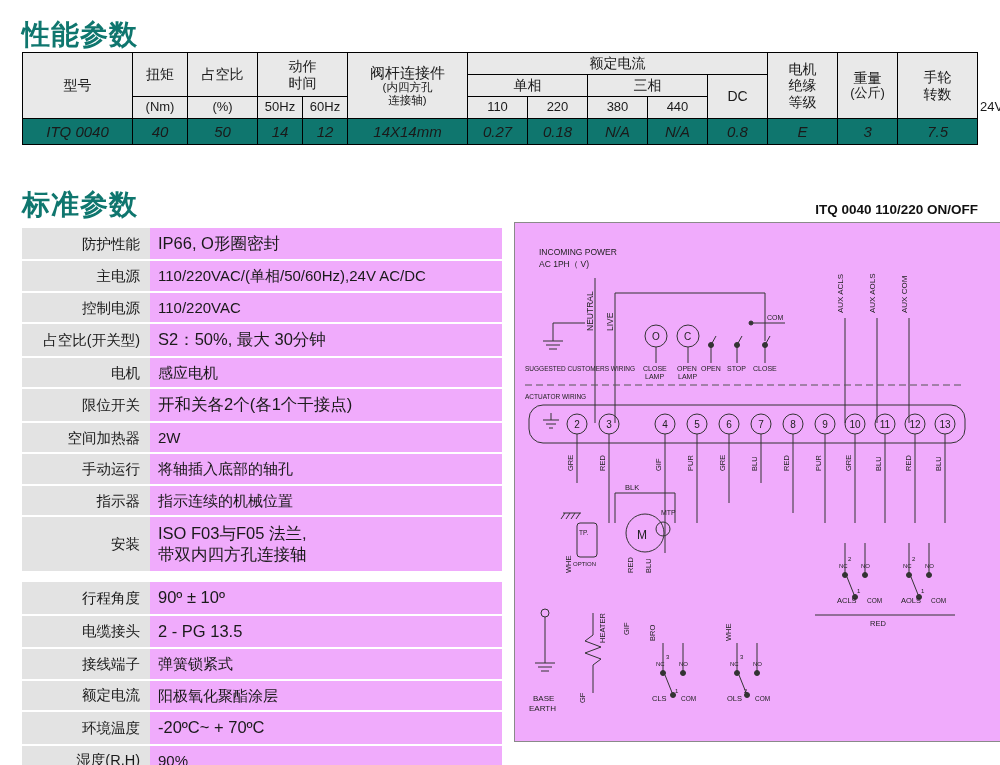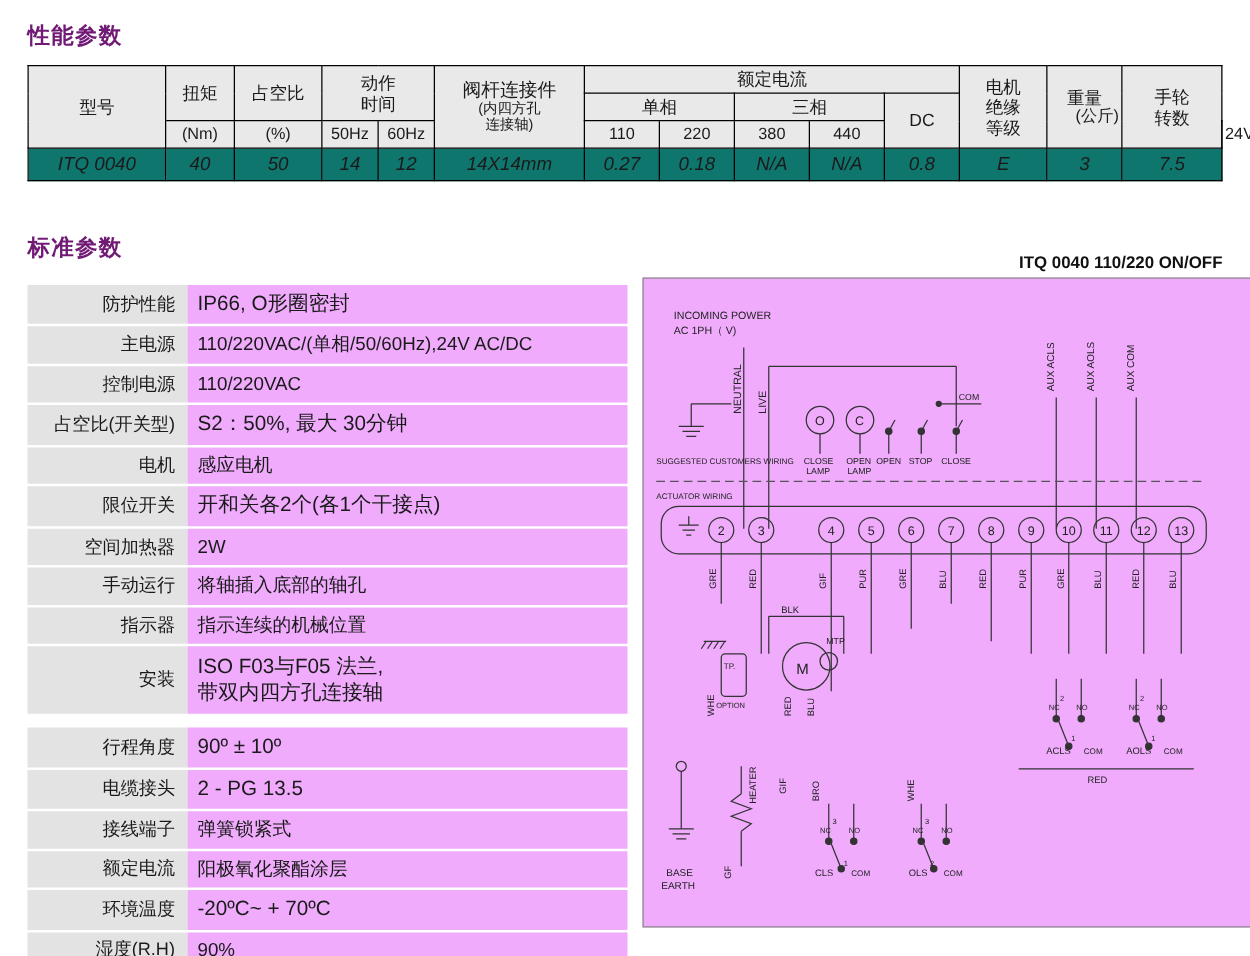--- a/index.html
+++ b/index.html
@@ -7,23 +7,23 @@
     margin: 0; padding: 0;
     width: 1000px; height: 765px;
     background: #ffffff;
     font-family: "Liberation Sans", sans-serif;
     color: #1a1a1a;
   }
   .page { position: relative; width: 1000px; height: 765px; overflow: hidden; }
 
   
   .section-title {
-    font-size: 18px;
+    font-size: 28px;
     font-weight: bold;
-    color: #701a75;
+    color: #0f766e;
     letter-spacing: 1px;
   }
   #perf-title { position: absolute; left: 22px; top: 16px; }
   #std-title  { position: absolute; left: 22px; top: 186px; }
 
   
   #perf-table-wrap {
     position: absolute; left: 22px; top: 52px; width: 955px;
   }
   table.perf {
@@ -36,21 +36,21 @@
     border: 1px solid #000;
     text-align: center;
     vertical-align: middle;
     padding: 2px 2px;
     background: #e9e9e9;
     font-weight: normal;
     line-height: 1.15;
   }
   table.perf thead th { background: #e9e9e9; height: 22px; }
   table.perf tbody td { background: #0f766e; height: 26px; font-size: 15px; font-style: italic; }
-  .th-sub { font-size: 13px; text-align: right; }
+  .th-sub { font-size: 13px; }
   .th-small { font-size: 11.5px; }
 
   
   #std-list {
     position: absolute; left: 22px; top: 228px; width: 480px;
     font-size: 14px;
   }
   .row {
     display: flex;
     align-items: stretch;

